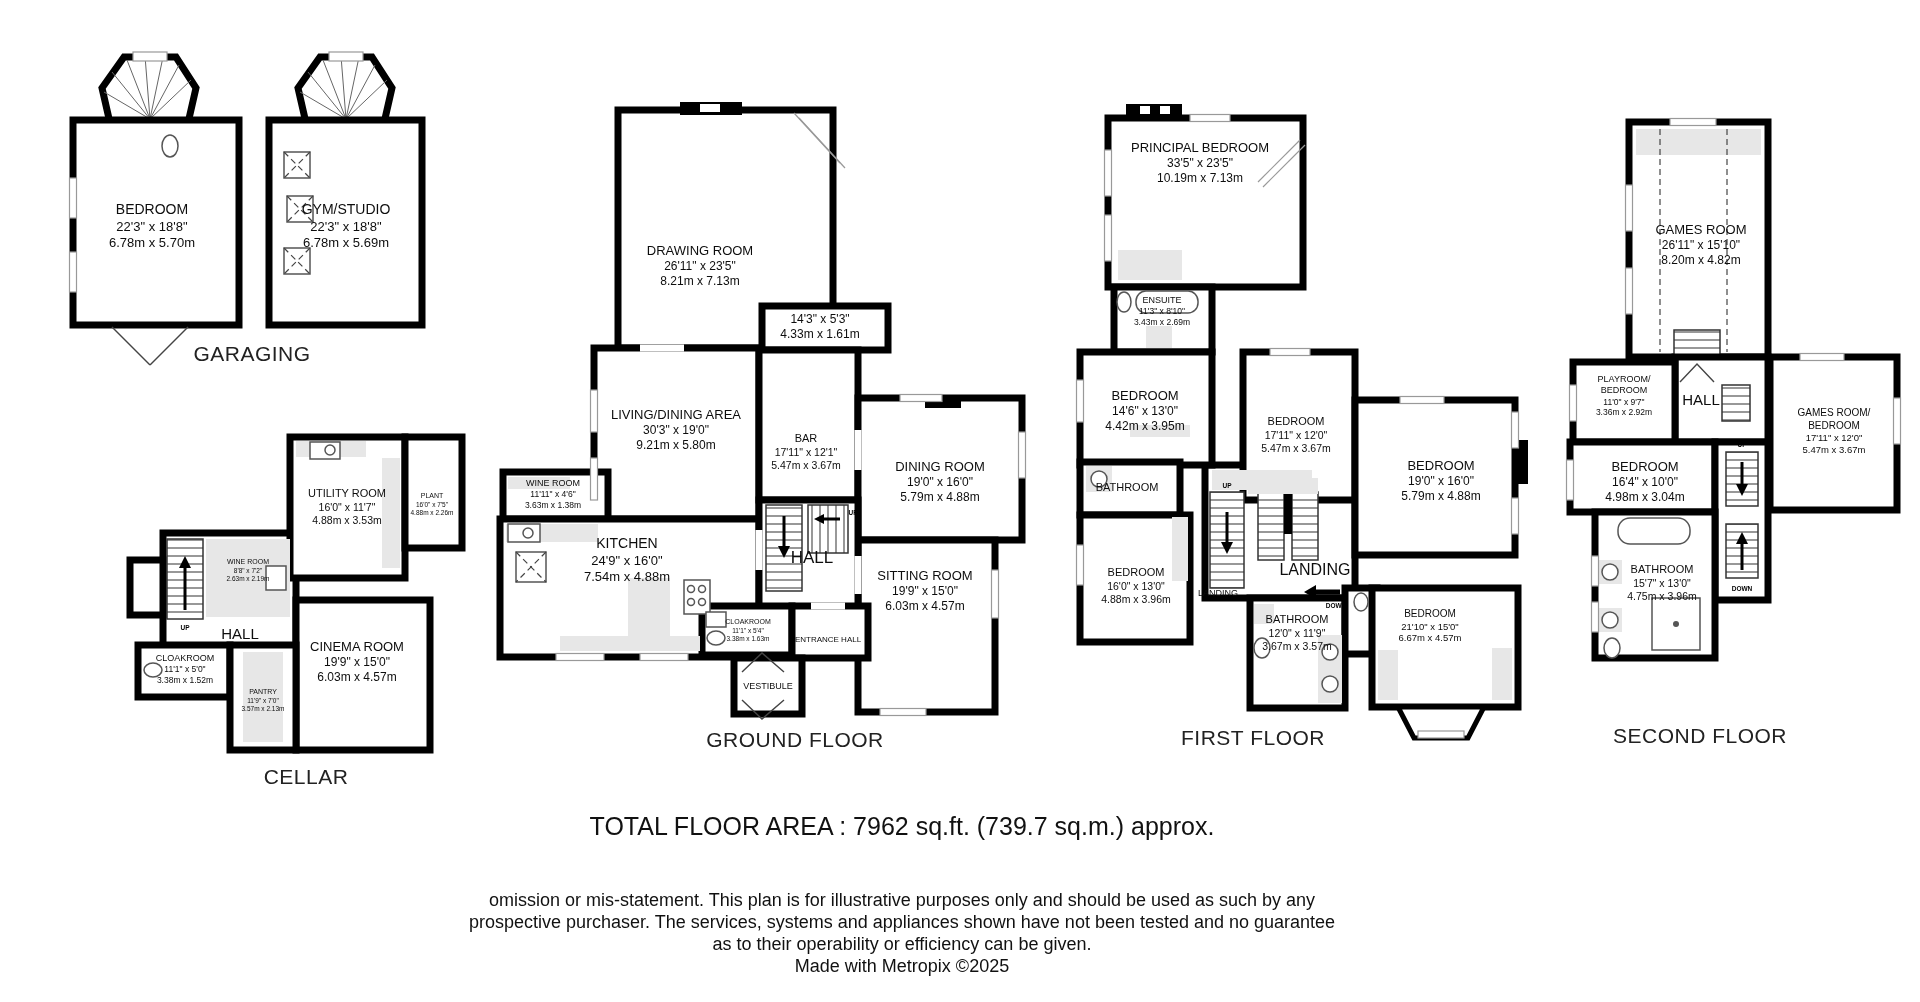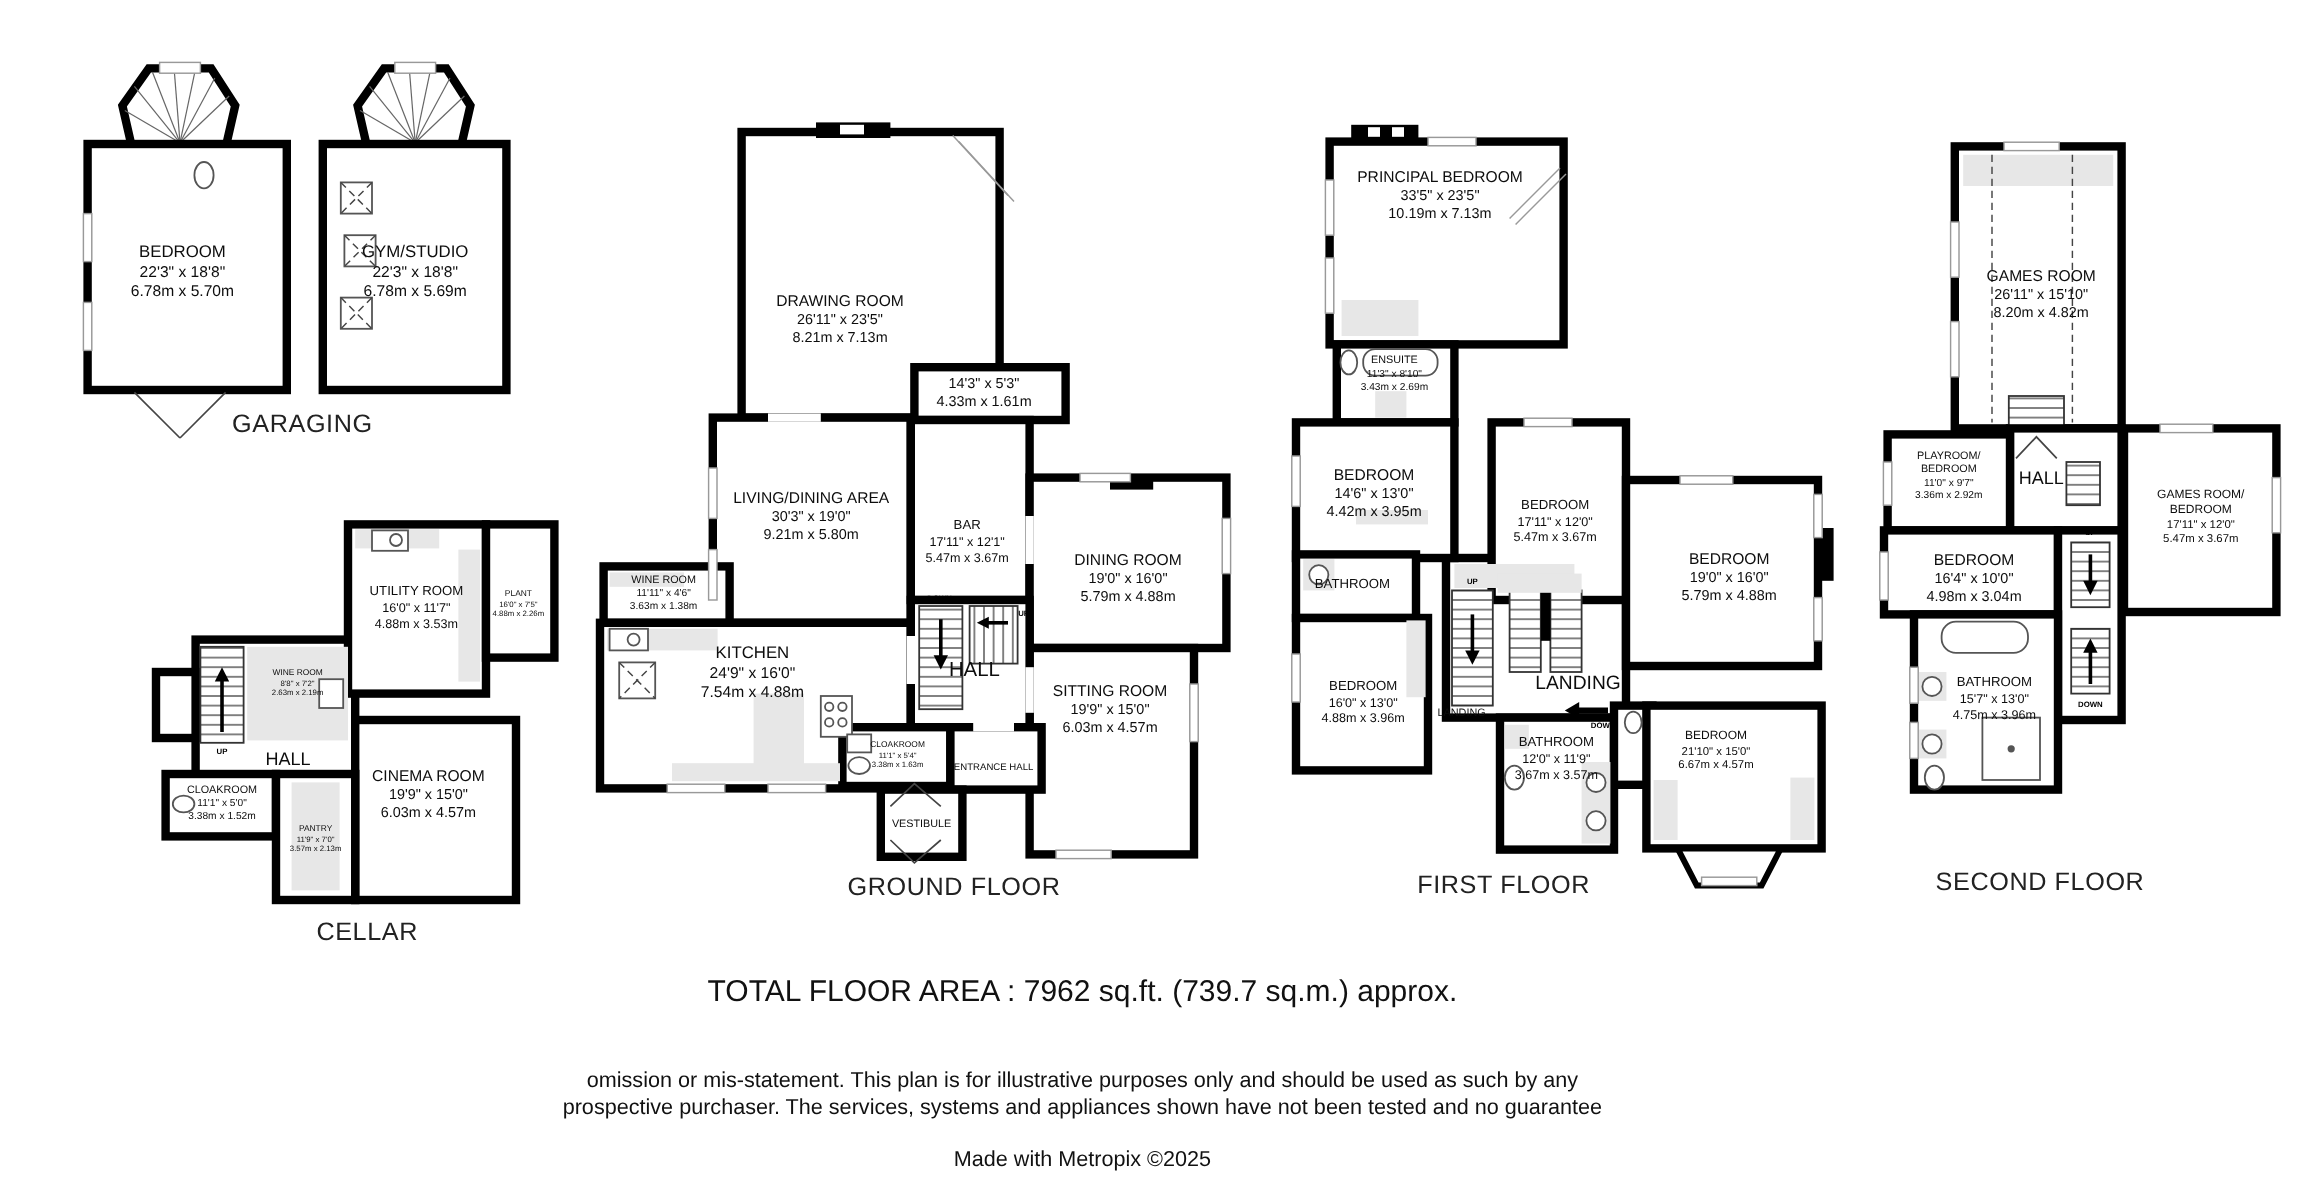--- a/index.html
+++ b/index.html
@@ -472,15 +472,16 @@
   <div class="micro" style="left:853px;top:512px">UP</div>
   <div class="micro" style="left:185px;top:627px">UP</div>
   <div class="micro" style="left:1227px;top:485px">UP</div>
   <div class="micro" style="left:1336px;top:605px">DOWN</div>
   <div class="micro" style="left:1742px;top:444px">UP</div>
   <div class="micro" style="left:1742px;top:588px">DOWN</div>
 
   <div class="footer-line total" style="top:812px">TOTAL FLOOR AREA : 7962 sq.ft. (739.7 sq.m.) approx.</div>
   <div class="footer-line disc" style="top:912px">prospective purchaser. The services, systems and appliances shown have not been tested and no guarantee</div>
   <div class="footer-line disc" style="top:890px">omission or mis-statement. This plan is for illustrative purposes only and should be used as such by any</div>
+  <div class="footer-line disc" style="top:934px">as to their operability or efficiency can be given.</div>
   <div class="footer-line disc" style="top:956px">Made with Metropix ©2025</div>
 
 </div>
 
 </body></html>

